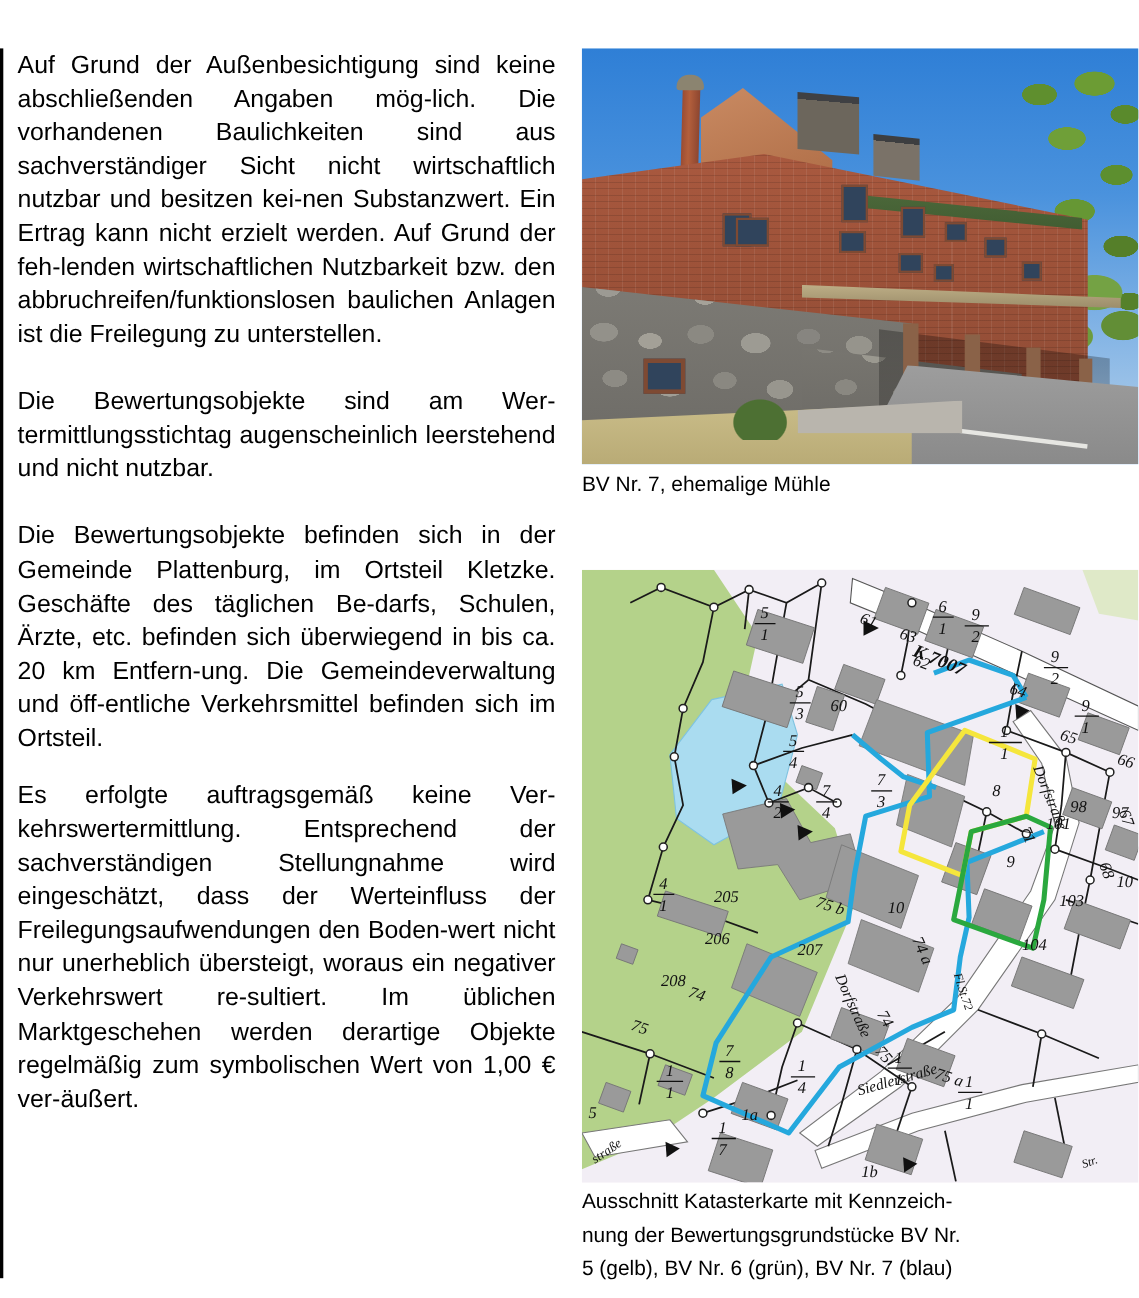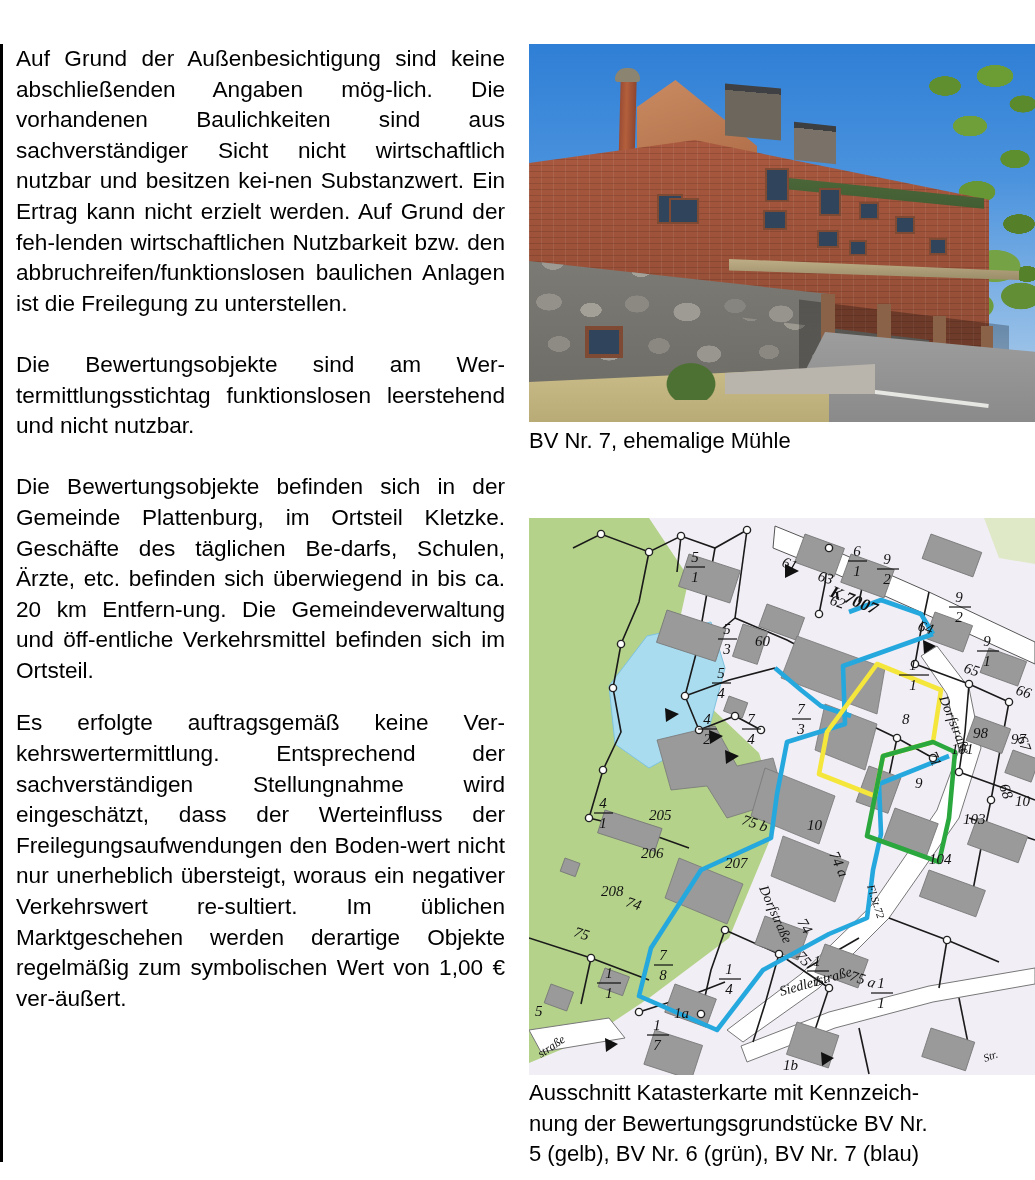--- a/index.html
+++ b/index.html
@@ -58,21 +58,21 @@
 
   .photo-frame {
     position: absolute;
     left: 10px; top: 0;
     width: 506px; height: 378px;
     overflow: hidden;
     background: #87b7e8;
   }
   .caption {
     position: absolute;
-    font-size: 22px;
+    font-size: 19px;
     line-height: 30.6px;
     text-align: justify;
     text-justify: inter-word;
     margin: 0;
   }
   .caption-photo {
     left: 10px;
     top: 382px;
     width: 506px;
   }
@@ -248,21 +248,21 @@
 </style>
 </head>
 <body>
 
 <div class="page">
 
   <div class="content-row">
 
     <div class="text-cell">
       <p class="para">Auf Grund der Außenbesichtigung sind keine abschließenden Angaben mög-lich. Die vorhandenen Baulichkeiten sind aus sachverständiger Sicht nicht wirtschaftlich nutzbar und besitzen kei-nen Substanzwert. Ein Ertrag kann nicht erzielt werden. Auf Grund der feh-lenden wirtschaftlichen Nutzbarkeit bzw. den abbruchreifen/funktionslosen baulichen Anlagen ist die Freilegung zu unterstellen.</p>
-      <p class="para gap-before">Die Bewertungsobjekte sind am Wer-termittlungsstichtag funktionslosen leerstehend und nicht nutzbar.</p>
+      <p class="para gap-before">Die Bewertungsobjekte sind am Wer-termittlungsstichtag augenscheinlich leerstehend und nicht nutzbar.</p>
       <p class="para gap-before">Die Bewertungsobjekte befinden sich in der Gemeinde Plattenburg, im Ortsteil Kletzke. Geschäfte des täglichen Be-darfs, Schulen, Ärzte, etc. befinden sich überwiegend in bis ca. 20 km Entfern-ung. Die Gemeindeverwaltung und öff-entliche Verkehrsmittel befinden sich im Ortsteil.</p>
       <p class="para small-gap-before">Es erfolgte auftragsgemäß keine Ver-kehrswertermittlung. Entsprechend der sachverständigen Stellungnahme wird eingeschätzt, dass der Werteinfluss der Freilegungsaufwendungen den Boden-wert nicht nur unerheblich übersteigt, woraus ein negativer Verkehrswert re-sultiert. Im üblichen Marktgeschehen werden derartige Objekte regelmäßig zum symbolischen Wert von 1,00 € ver-äußert.</p>
     </div>
 
     <div class="media-cell">
 
       <div class="photo-frame">
         <div class="ph sky"></div>
         <div class="ph tree"></div>
         <div class="ph bgtree"></div>

